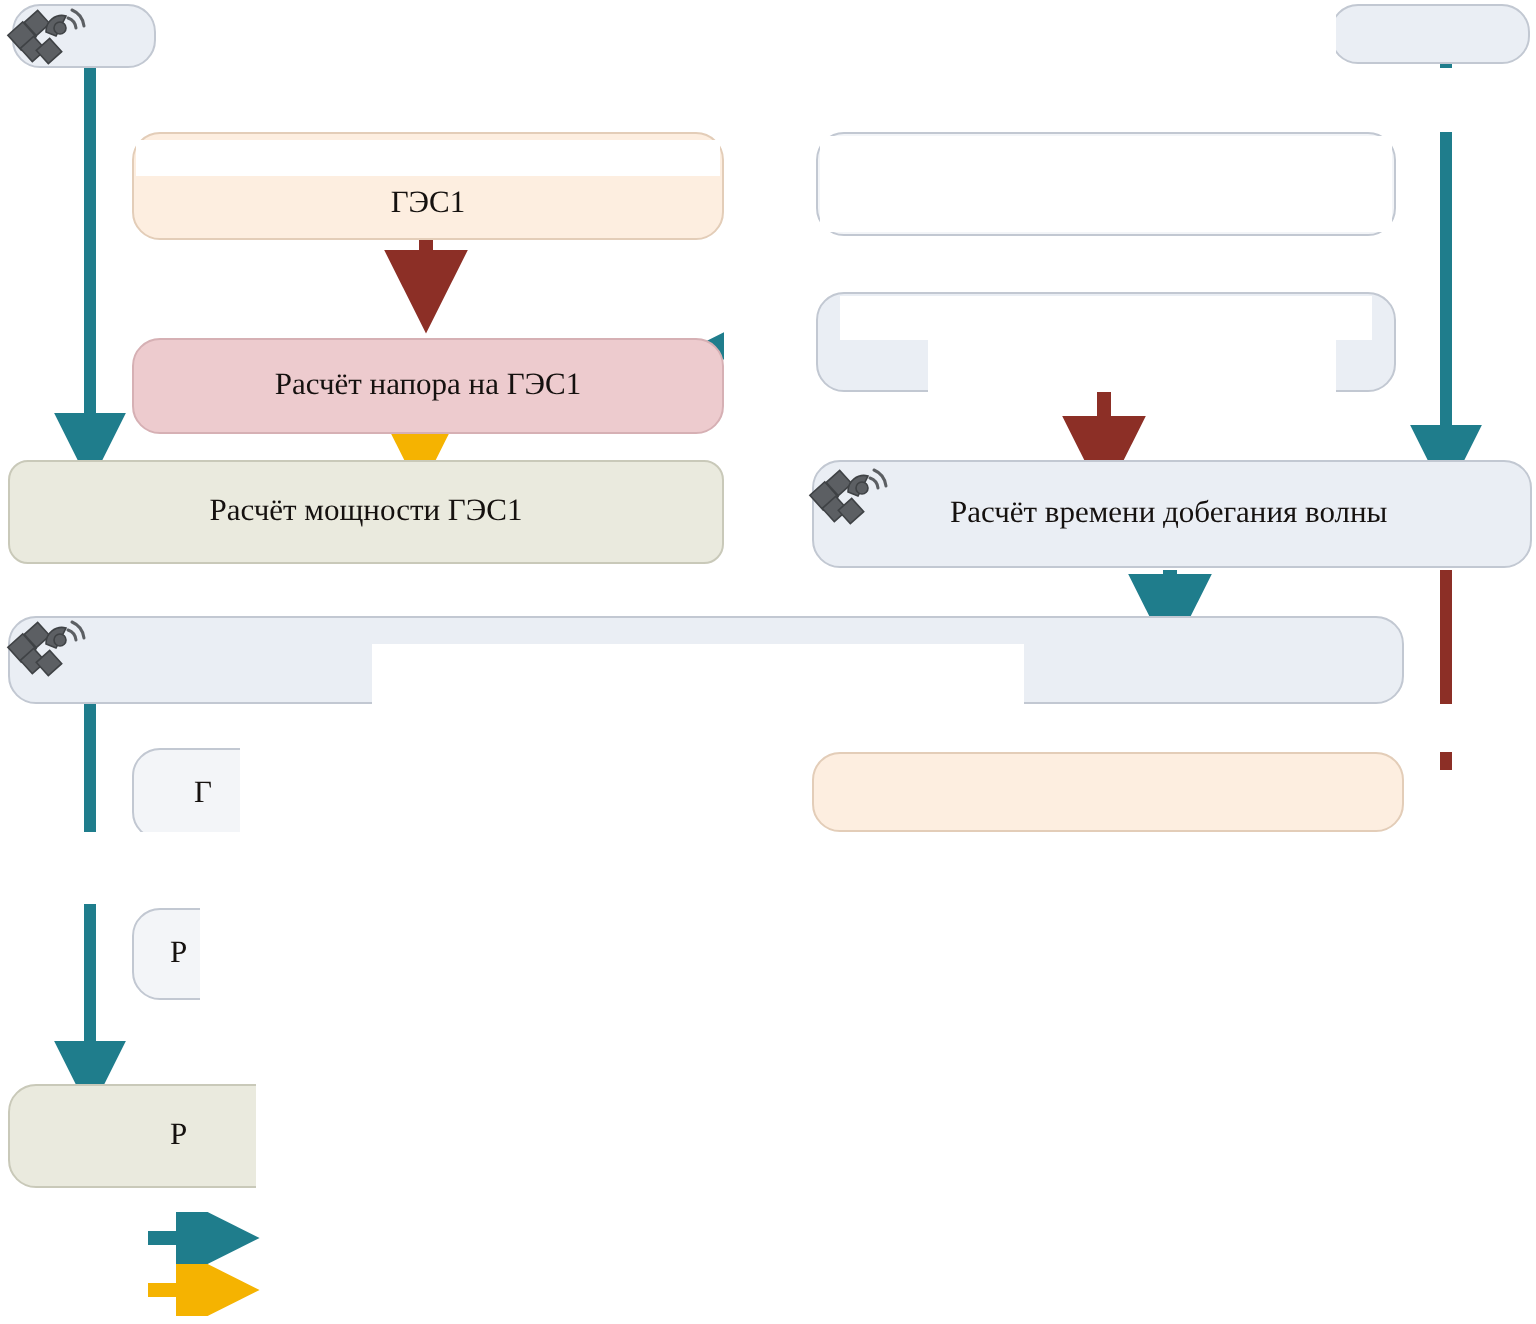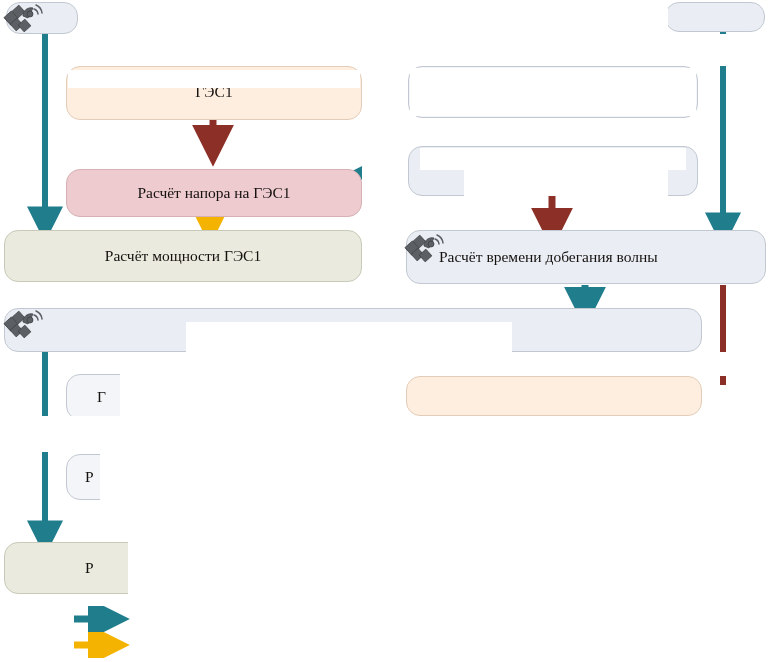--- a/index.html
+++ b/index.html
@@ -137,45 +137,45 @@
 
     <line x1="553" y1="345" x2="553" y2="378" stroke="#1f7d8c" stroke-width="7" marker-end="url(#head-teal)"></line>
 
     <line x1="45" y1="343" x2="45" y2="536" stroke="#1f7d8c" stroke-width="6" marker-end="url(#head-teal)"></line>
   </svg>
 
   <div class="node fill-blue" style="left:6px; top:2px; width:72px; height:32px;">
     <span class="lbl"></span>
   </div>
 
-  <div class="node fill-peach" style="left:66px; top:66px; width:296px; height:54px; flex-direction:column; justify-content:flex-end; padding-bottom:18px;">
+  <div class="node fill-peach" style="left:66px; top:66px; width:296px; height:54px; flex-direction:column; justify-content:flex-end; padding-bottom:8px;">
     <span class="lbl">ГЭС1</span>
   </div>
 
   <div class="node fill-pink" style="left:66px; top:148px; width:296px; height:48px;">
     <span class="lbl">Расчёт напора на ГЭС1</span>
   </div>
 
-  <div class="node fill-olive" style="left:4px; top:230px; width:358px; height:52px;">
+  <div class="node fill-olive" style="left:4px; top:230px; width:358px; height:52px;border-radius:10px;">
     <span class="lbl">Расчёт мощности ГЭС1</span>
   </div>
 
   <div class="node fill-blue" style="left:665px; top:2px; width:100px; height:30px;">
     <span class="lbl"></span>
   </div>
 
   <div class="node fill-white" style="left:408px; top:66px; width:290px; height:52px;">
     <span class="lbl"></span>
   </div>
 
   <div class="node fill-blue" style="left:408px; top:146px; width:290px; height:50px;">
     <span class="lbl"></span>
   </div>
 
-  <div class="node fill-blue" style="left:406px; top:230px; width:360px; height:54px; justify-content:flex-start; padding-left:32px;">
+  <div class="node fill-blue" style="left:406px; top:230px; width:360px; height:54px; justify-content:flex-start; padding-left:68px;">
     <span class="lbl">Расчёт времени добегания волны</span>
   </div>
 
   <div class="node fill-blue" style="left:4px; top:308px; width:698px; height:44px; padding-left:50px;">
     <span class="lbl">ГЭС2</span>
   </div>
 
   <div class="node fill-white" style="left:66px; top:374px; width:296px; height:46px; justify-content:flex-start; padding-left:30px;">
     <span class="lbl">Г</span>
   </div>

